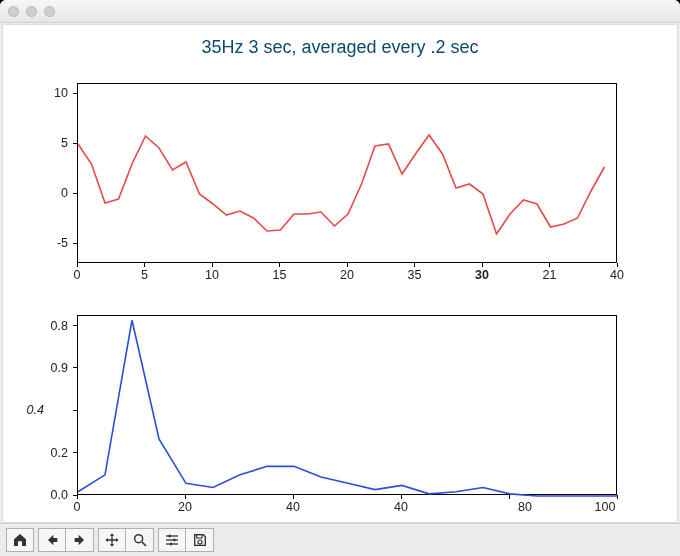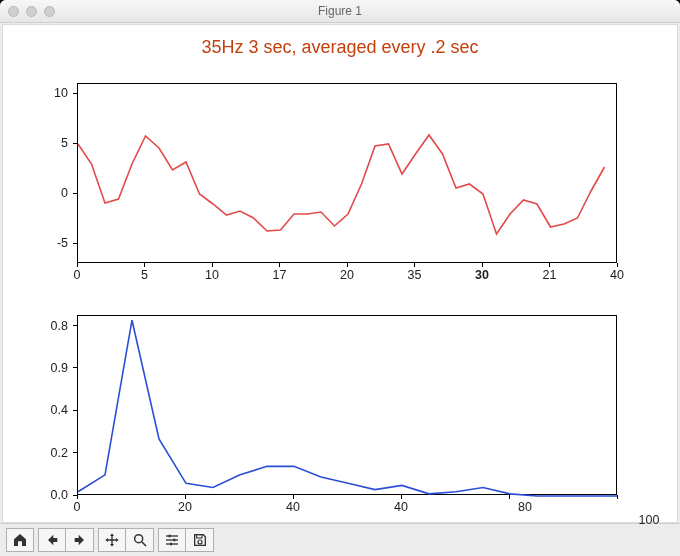--- a/index.html
+++ b/index.html
@@ -80,21 +80,21 @@
   .tb-btn + .tb-btn { border-left: none; }
   .tb-sep { width: 4px; }
   .tb-btn svg { width: 16px; height: 16px; }
 
   .fig-title {
     position: absolute;
     top: 12px;
     left: 0; right: 0;
     text-align: center;
     font-size: 18px;
-    color: #c2410c;
+    color: #0c4a6e;
   }
 
   .axes {
     position: absolute;
     border: 1px solid #000;
     box-sizing: border-box;
     background: #fff;
   }
   .tick-label {
     position: absolute;
@@ -121,21 +121,20 @@
 <body>
 
 <div class="window">
 
   <div class="titlebar">
     <div class="traffic">
       <span></span>
       <span></span>
       <span></span>
     </div>
-    <div class="win-title">Figure 1</div>
   </div>
 
   <div class="figure">
     <div class="fig-title">35Hz 3 sec, averaged every .2 sec</div>
 
     <div class="axes" id="ax0" style="left:74px; top:58px; width:540px; height:180px;">
       <svg class="plot">
           <polyline id="poly0" fill="none" stroke-width="1.6" stroke="#e34a4a" points="0,60 13.5,80 27,119 40.5,115 54,80 67.5,52 81,64.00000000000001 94.5,86 108,78 121.5,110 135,120 148.5,131 162,127 175.5,134 189,147 202.5,146 216,130 229.5,130 243,128 256.5,142 270,130 283.5,100 297,62 310.5,60 324,90 337.5,69.99999999999999 351,51 364.5,69.99999999999999 378,104 391.5,100 405,110 418.5,150 432,130 445.5,116 459,120 472.5,143 486,140 499.5,134 513,107 526.5,83"></polyline>
         </svg>
     </div>
@@ -145,21 +144,21 @@
           <polyline id="poly1" fill="none" stroke-width="1.6" stroke="#2a4fd6" points="0,175.76470588235293 27,158.8235294117647 54,4.235294117647072 81,122.8235294117647 108,167.2941176470588 135,171.52941176470588 162,158.8235294117647 189,150.35294117647058 216,150.35294117647058 243,160.94117647058823 270,167.2941176470588 297,173.64705882352942 324,169.41176470588235 351,177.88235294117646 378,175.76470588235293 405,171.52941176470588 432,177.88235294117646 459,180 486,180 513,180 540,180"></polyline>
         </svg>
     </div>
   <div class="tick-mark tick-x" style="left: 73.5px; top: 238px;"></div>
       <div class="tick-label xlabel" style="left: 74px; top: 243px;">0</div>
       <div class="tick-mark tick-x" style="left: 141px; top: 238px;"></div>
       <div class="tick-label xlabel" style="left: 141.5px; top: 243px;">5</div>
       <div class="tick-mark tick-x" style="left: 208.5px; top: 238px;"></div>
       <div class="tick-label xlabel" style="left: 209px; top: 243px;">10</div>
       <div class="tick-mark tick-x" style="left: 276px; top: 238px;"></div>
-      <div class="tick-label xlabel" style="left: 276.5px; top: 243px;">17</div>
+      <div class="tick-label xlabel" style="left: 276.5px; top: 243px;">15</div>
       <div class="tick-mark tick-x" style="left: 343.5px; top: 238px;"></div>
       <div class="tick-label xlabel" style="left: 344px; top: 243px;">20</div>
       <div class="tick-mark tick-x" style="left: 411px; top: 238px;"></div>
       <div class="tick-label xlabel" style="left: 411.5px; top: 243px;">35</div>
       <div class="tick-mark tick-x" style="left: 478.5px; top: 238px;"></div>
       <div class="tick-label xlabel" style="left: 479px; top: 243px; font-weight: bold;">30</div>
       <div class="tick-mark tick-x" style="left: 546px; top: 238px;"></div>
       <div class="tick-label xlabel" style="left: 546.5px; top: 243px;">21</div>
       <div class="tick-mark tick-x" style="left: 613.5px; top: 238px;"></div>
       <div class="tick-label xlabel" style="left: 614px; top: 243px;">40</div>
@@ -175,27 +174,27 @@
       <div class="tick-label xlabel" style="left: 74px; top: 475px;">0</div>
       <div class="tick-mark tick-x" style="left: 181.5px; top: 470px;"></div>
       <div class="tick-label xlabel" style="left: 182px; top: 475px;">20</div>
       <div class="tick-mark tick-x" style="left: 289.5px; top: 470px;"></div>
       <div class="tick-label xlabel" style="left: 290px; top: 475px;">40</div>
       <div class="tick-mark tick-x" style="left: 397.5px; top: 470px;"></div>
       <div class="tick-label xlabel" style="left: 398px; top: 475px;">40</div>
       <div class="tick-mark tick-x" style="left: 505.5px; top: 470px;"></div>
       <div class="tick-label xlabel" style="left: 522px; top: 475px;">80</div>
       <div class="tick-mark tick-x" style="left: 613.5px; top: 470px;"></div>
-      <div class="tick-label xlabel" style="left: 646px; top: 475px; margin-top: 13px;">100</div>
+      <div class="tick-label xlabel" style="left: 602px; top: 475px;">100</div>
       <div class="tick-mark tick-y" style="left: 70px; top: 469.5px;"></div>
       <div class="tick-label ylabel" style="right: 609px; left: auto; top: 470px; width: 40px;">0.0</div>
       <div class="tick-mark tick-y" style="left: 70px; top: 427.147px;"></div>
       <div class="tick-label ylabel" style="right: 609px; left: auto; top: 427.647px; width: 40px;">0.2</div>
       <div class="tick-mark tick-y" style="left: 70px; top: 384.794px;"></div>
-      <div class="tick-label ylabel" style="right: 609px; left: auto; top: 385.294px; width: 40px;">0.4</div>
+      <div class="tick-label ylabel" style="right: 633px; left: auto; top: 385.294px; width: 40px; font-style: italic;">0.4</div>
       <div class="tick-mark tick-y" style="left: 70px; top: 342.441px;"></div>
       <div class="tick-label ylabel" style="right: 609px; left: auto; top: 342.941px; width: 40px;">0.9</div>
       <div class="tick-mark tick-y" style="left: 70px; top: 300.088px;"></div>
       <div class="tick-label ylabel" style="right: 609px; left: auto; top: 300.588px; width: 40px;">0.8</div>
     </div>
 
   <div class="toolbar">
     <div class="tb-btn" title="Home">
       <svg viewBox="0 0 24 24">
           <path d="M3 11 L12 3 L21 11 V21 H15 V14 H9 V21 H3 Z" fill="#333"></path>

